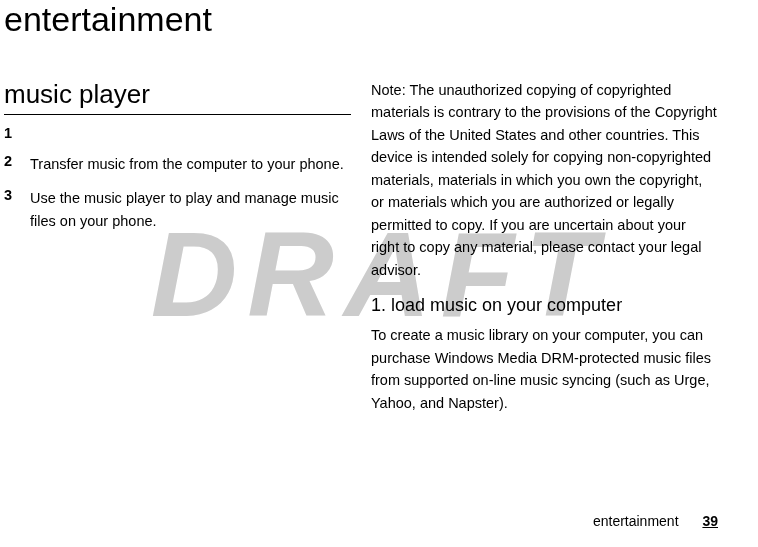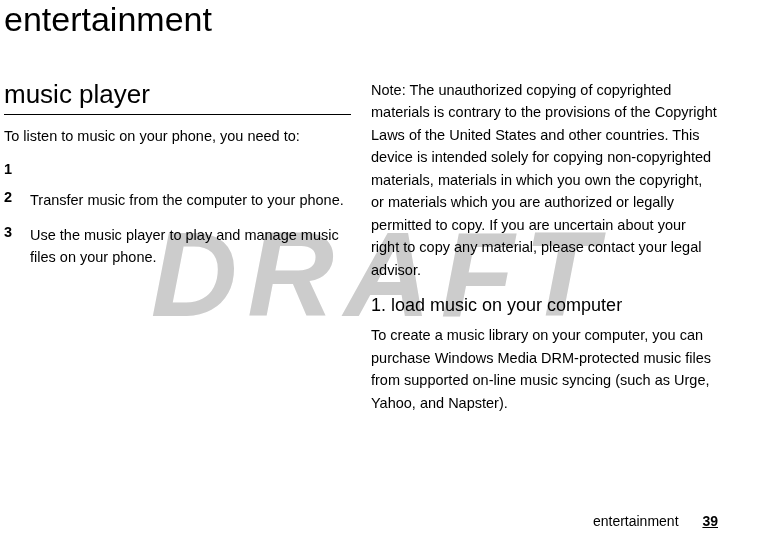--- a/index.html
+++ b/index.html
@@ -88,21 +88,20 @@
 <body>
 
 <div class="watermark">DRAFT</div>
 
 <div class="page">
   <h1 class="title">entertainment</h1>
 
   <div class="columns">
     <div class="col">
       <h2 class="subhead">music player</h2>
-      <p class="body-text">To listen to music on your phone, you need to:</p>
 
       <div class="list-row">
         <div class="list-num">1</div>
       </div>
       <div class="list-row">
         <div class="list-num">2</div>
         <div class="list-text">Transfer music from the computer to your phone.</div>
       </div>
       <div class="list-row">
         <div class="list-num">3</div>

